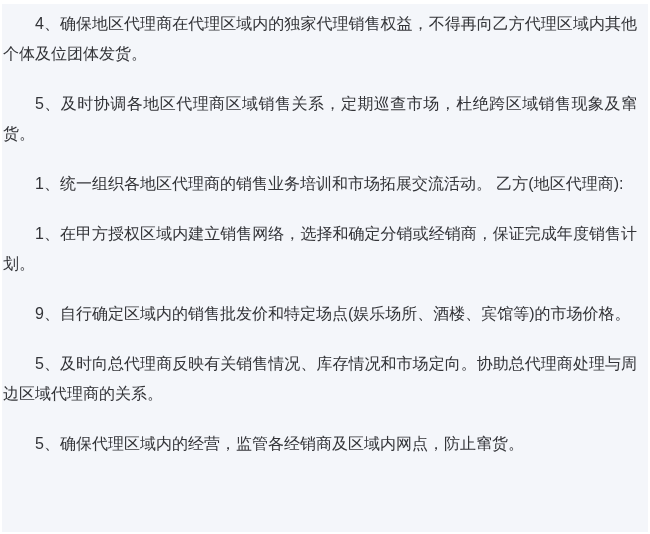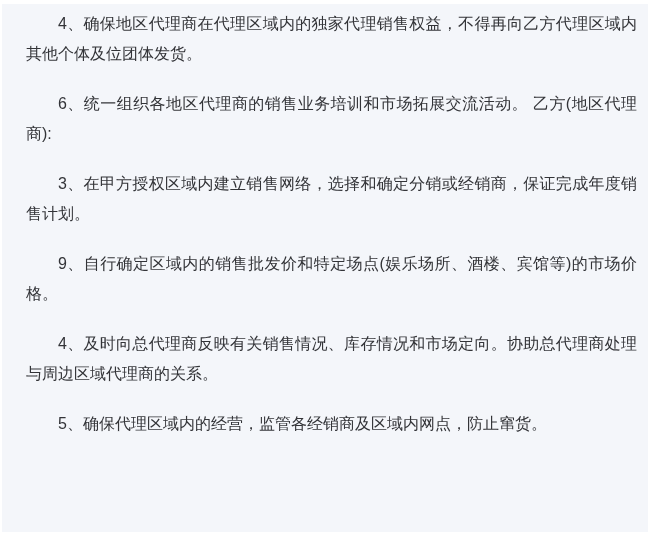--- a/index.html
+++ b/index.html
@@ -13,36 +13,37 @@
     font-family: "Liberation Sans", "DejaVu Sans", sans-serif;
     overflow: hidden;
   }
   .page {
     box-sizing: border-box;
     width: 650px;
     height: 534px;
     background: #f4f6fa;
     border: 2px solid #ffffff;
     border-top-width: 4px;
-    padding: 5px 11px 0 24px;
+    padding: 5px 11px 0 1px;
   }
   .para {
     margin: 0 0 20px 0;
     font-size: 16px;
     line-height: 30px;
     color: #333438;
     text-indent: 2em;
     text-align: justify;
     text-justify: inter-ideograph;
     word-break: break-all;
   }
 </style>
 </head>
 <body>
 
 <div class="page">
   <p class="para">4、确保地区代理商在代理区域内的独家代理销售权益，不得再向乙方代理区域内其他个体及位团体发货。</p>
-  <p class="para">6、统一组织各地区代理商的销售业务培训和市场拓展交流活动。 乙方(地区代理商):</p>
-  <p class="para">3、在甲方授权区域内建立销售网络，选择和确定分销或经销商，保证完成年度销售计划。</p>
+  <p class="para">5、及时协调各地区代理商区域销售关系，定期巡查市场，杜绝跨区域销售现象及窜货。</p>
+  <p class="para">1、统一组织各地区代理商的销售业务培训和市场拓展交流活动。 乙方(地区代理商):</p>
+  <p class="para">1、在甲方授权区域内建立销售网络，选择和确定分销或经销商，保证完成年度销售计划。</p>
   <p class="para">9、自行确定区域内的销售批发价和特定场点(娱乐场所、酒楼、宾馆等)的市场价格。</p>
-  <p class="para">4、及时向总代理商反映有关销售情况、库存情况和市场定向。协助总代理商处理与周边区域代理商的关系。</p>
+  <p class="para">5、及时向总代理商反映有关销售情况、库存情况和市场定向。协助总代理商处理与周边区域代理商的关系。</p>
   <p class="para">5、确保代理区域内的经营，监管各经销商及区域内网点，防止窜货。</p>
 </div>
 
 </body></html>

